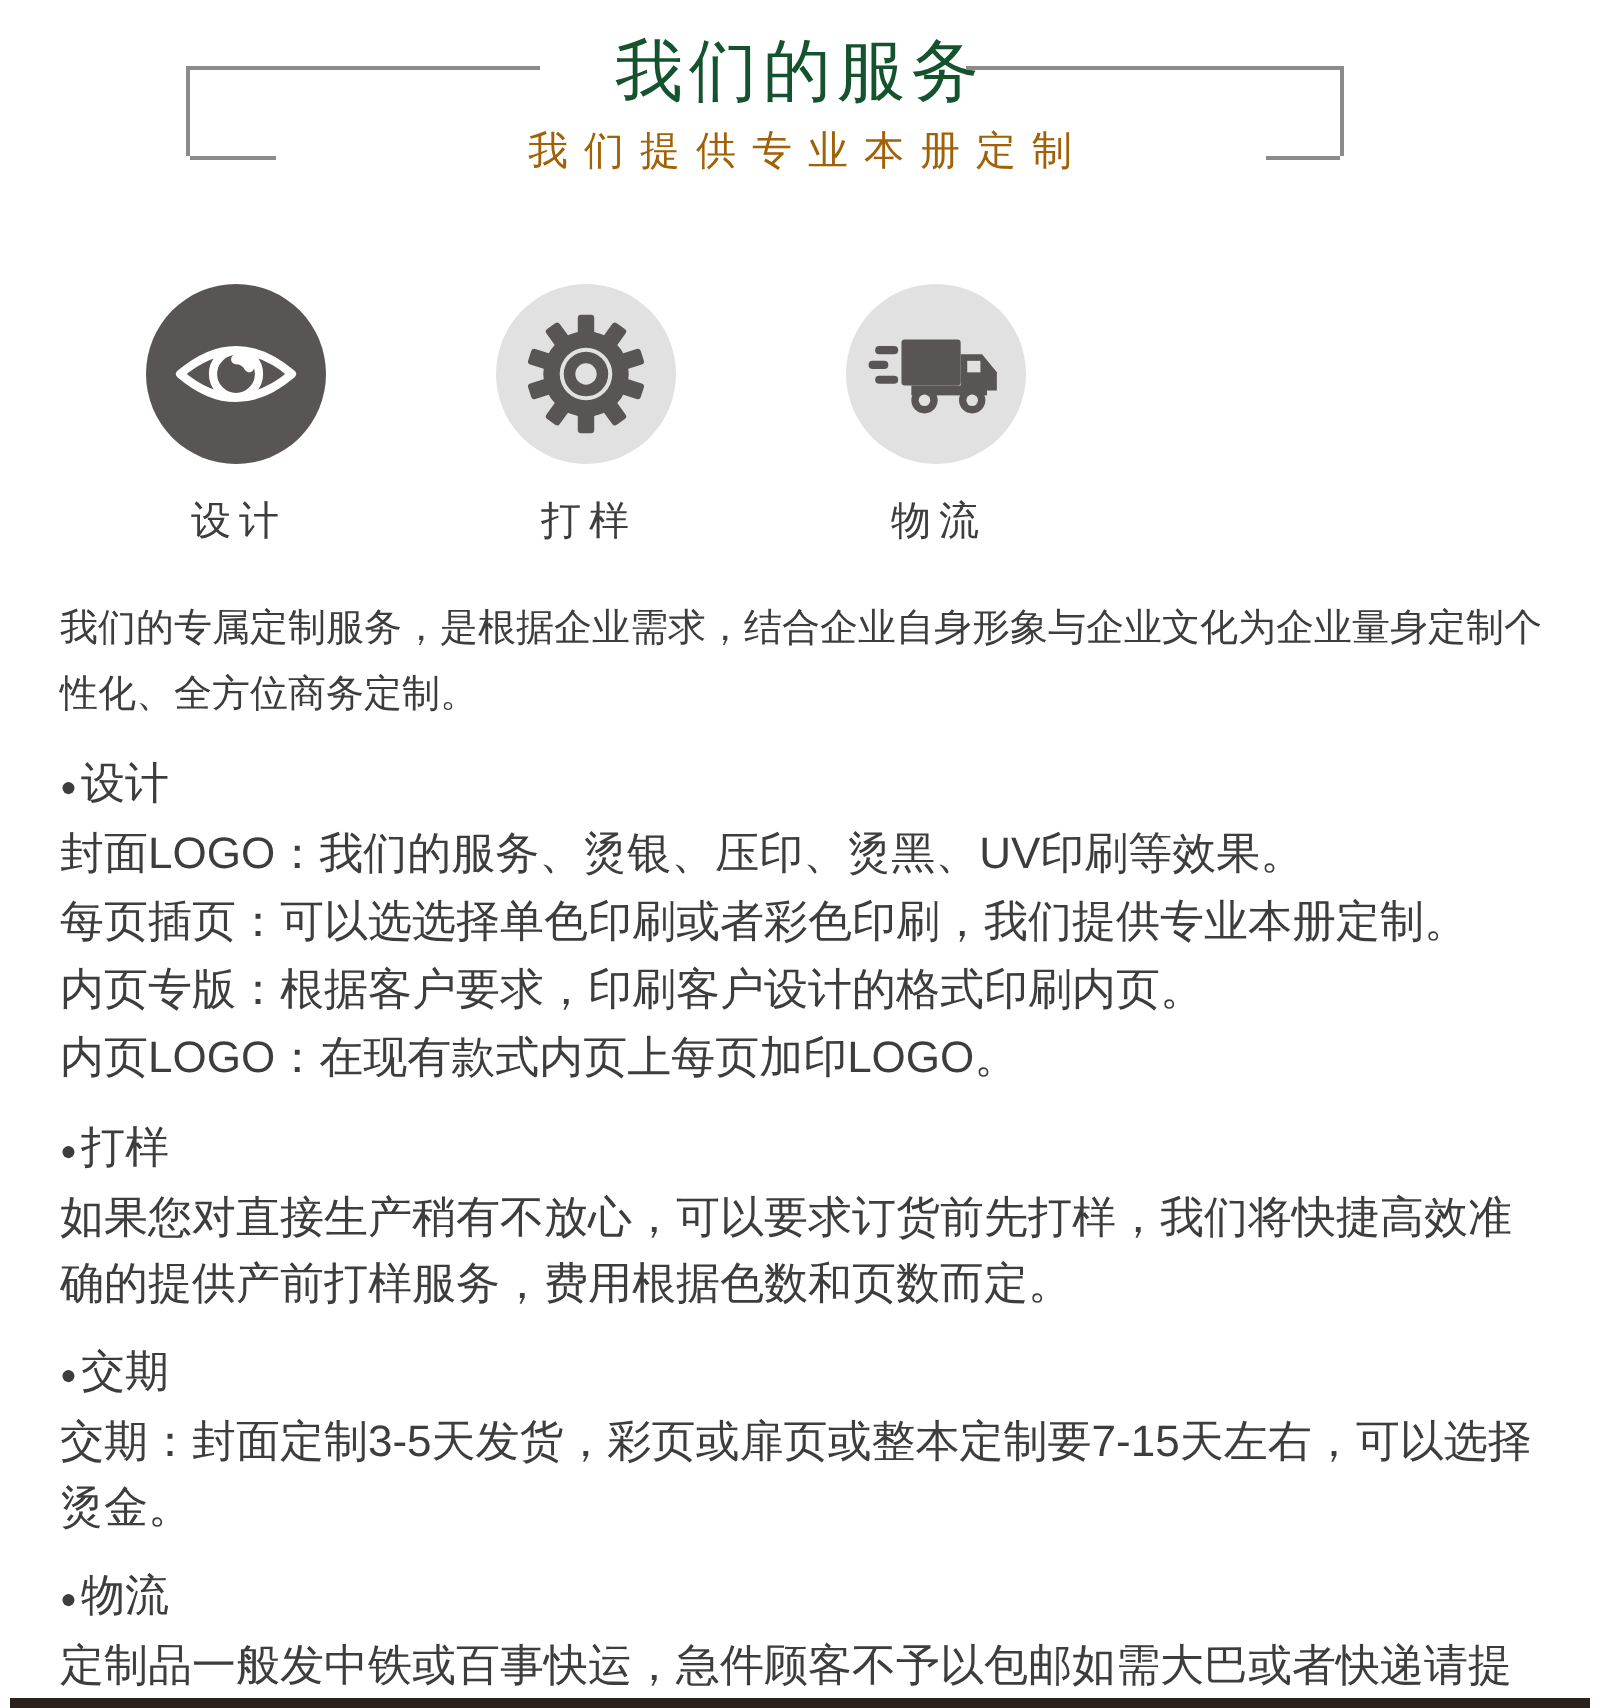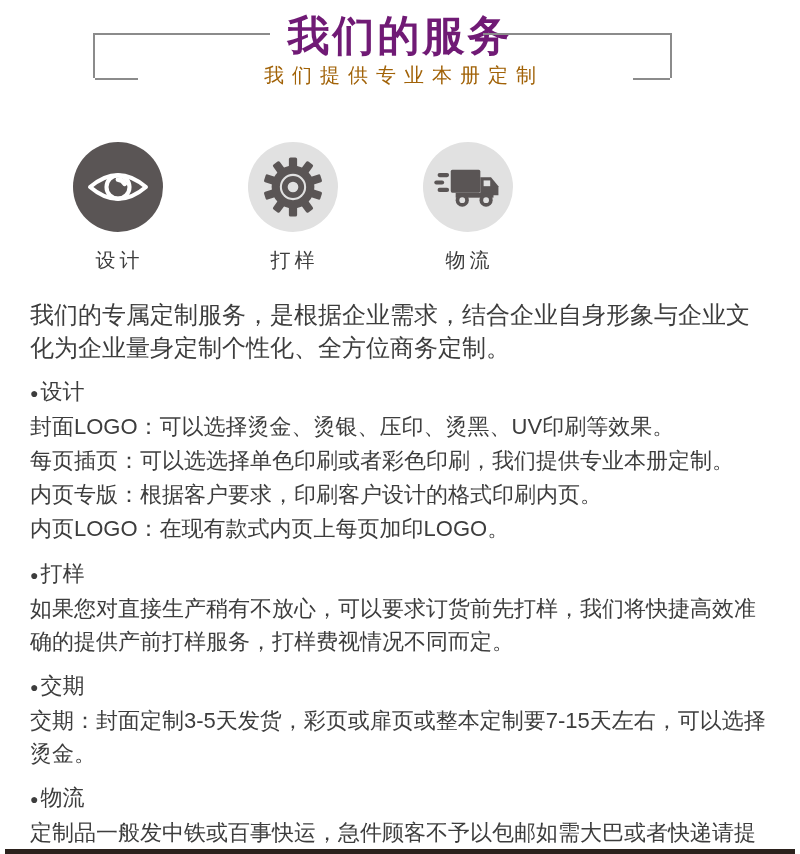--- a/index.html
+++ b/index.html
@@ -9,38 +9,38 @@
     font-family:"Liberation Sans","DejaVu Sans",sans-serif;
   }
   
   .header{position:relative;height:100px;}
   .deco{position:absolute;top:33px;height:43px;}
   .deco-left{left:93px;width:175px;border-top:2px solid #8b8b8b;border-left:2px solid #8b8b8b;}
   .deco-left::after{content:"";position:absolute;left:0;bottom:-2px;width:43px;border-bottom:2px solid #8b8b8b;}
   .deco-right{left:483px;width:187px;border-top:2px solid #8b8b8b;border-right:2px solid #8b8b8b;}
   .deco-right::after{content:"";position:absolute;right:0;bottom:-2px;width:37px;border-bottom:2px solid #8b8b8b;}
   .title{
-    text-align:center;padding-top:17px;font-size:42px;line-height:38px;
-    font-weight:bold;color:#701a75;letter-spacing:3px;
+    text-align:center;padding-top:17px;font-size:34px;line-height:38px;
+    font-weight:normal;color:#14532d;letter-spacing:3px;
   }
   .subtitle{
     text-align:center;margin-top:7px;font-size:20px;color:#a16207;
     letter-spacing:8px;text-indent:8px;
   }
   
   .services{display:flex;margin:42px 0 0 30px;width:740px;}
   .service{width:175px;display:flex;flex-direction:column;align-items:center;}
   .circle{width:90px;height:90px;border-radius:50%;display:flex;align-items:center;justify-content:center;}
   .circle.dark{background:#5a5555;}
   .circle.light{background:#e1e1e1;}
   .circle svg{display:block;}
   .service-label{margin-top:15px;font-size:20px;color:#3d3d3d;letter-spacing:4px;text-indent:4px;}
   
   .body-text{padding:0 28px 0 30px;margin-top:24px;}
-  .intro{font-size:24px;line-height:33px;margin:0;}
+  .intro{font-size:19px;line-height:33px;margin:0;}
   .section{margin-top:13px;}
   .section-header{display:flex;align-items:center;font-size:22px;line-height:30px;margin-bottom:3px;}
   .bullet{font-size:14px;margin-right:2px;position:relative;top:1px;}
   .section-line{font-size:22px;line-height:34px;}
   .section-para{font-size:22px;line-height:33px;margin:0;}
   
   .bottom-strip{position:absolute;left:5px;right:5px;bottom:0;height:5px;background:#2b211c;}
 </style>
 </head>
 <body>
@@ -116,32 +116,32 @@
 
 <div class="body-text">
 
   <p class="intro">我们的专属定制服务，是根据企业需求，结合企业自身形象与企业文化为企业量身定制个性化、全方位商务定制。</p>
 
   <div class="section">
     <div class="section-header">
       <span class="bullet">●</span>
       <span>设计</span>
     </div>
-    <div class="section-line">封面LOGO：可以选择烫金、烫银、压印、烫黑、UV印刷等效果。</div>
+    <div class="section-line">封面LOGO：我们的服务、烫银、压印、烫黑、UV印刷等效果。</div>
     <div class="section-line">每页插页：可以选选择单色印刷或者彩色印刷，我们提供专业本册定制。</div>
     <div class="section-line">内页专版：根据客户要求，印刷客户设计的格式印刷内页。</div>
     <div class="section-line">内页LOGO：在现有款式内页上每页加印LOGO。</div>
   </div>
 
   <div class="section">
     <div class="section-header">
       <span class="bullet">●</span>
       <span>打样</span>
     </div>
-    <p class="section-para">如果您对直接生产稍有不放心，可以要求订货前先打样，我们将快捷高效准确的提供产前打样服务，打样费视情况不同而定。</p>
+    <p class="section-para">如果您对直接生产稍有不放心，可以要求订货前先打样，我们将快捷高效准确的提供产前打样服务，费用根据色数和页数而定。</p>
   </div>
 
   <div class="section">
     <div class="section-header">
       <span class="bullet">●</span>
       <span>交期</span>
     </div>
     <p class="section-para">交期：封面定制3-5天发货，彩页或扉页或整本定制要7-15天左右，可以选择烫金。</p>
   </div>
 

